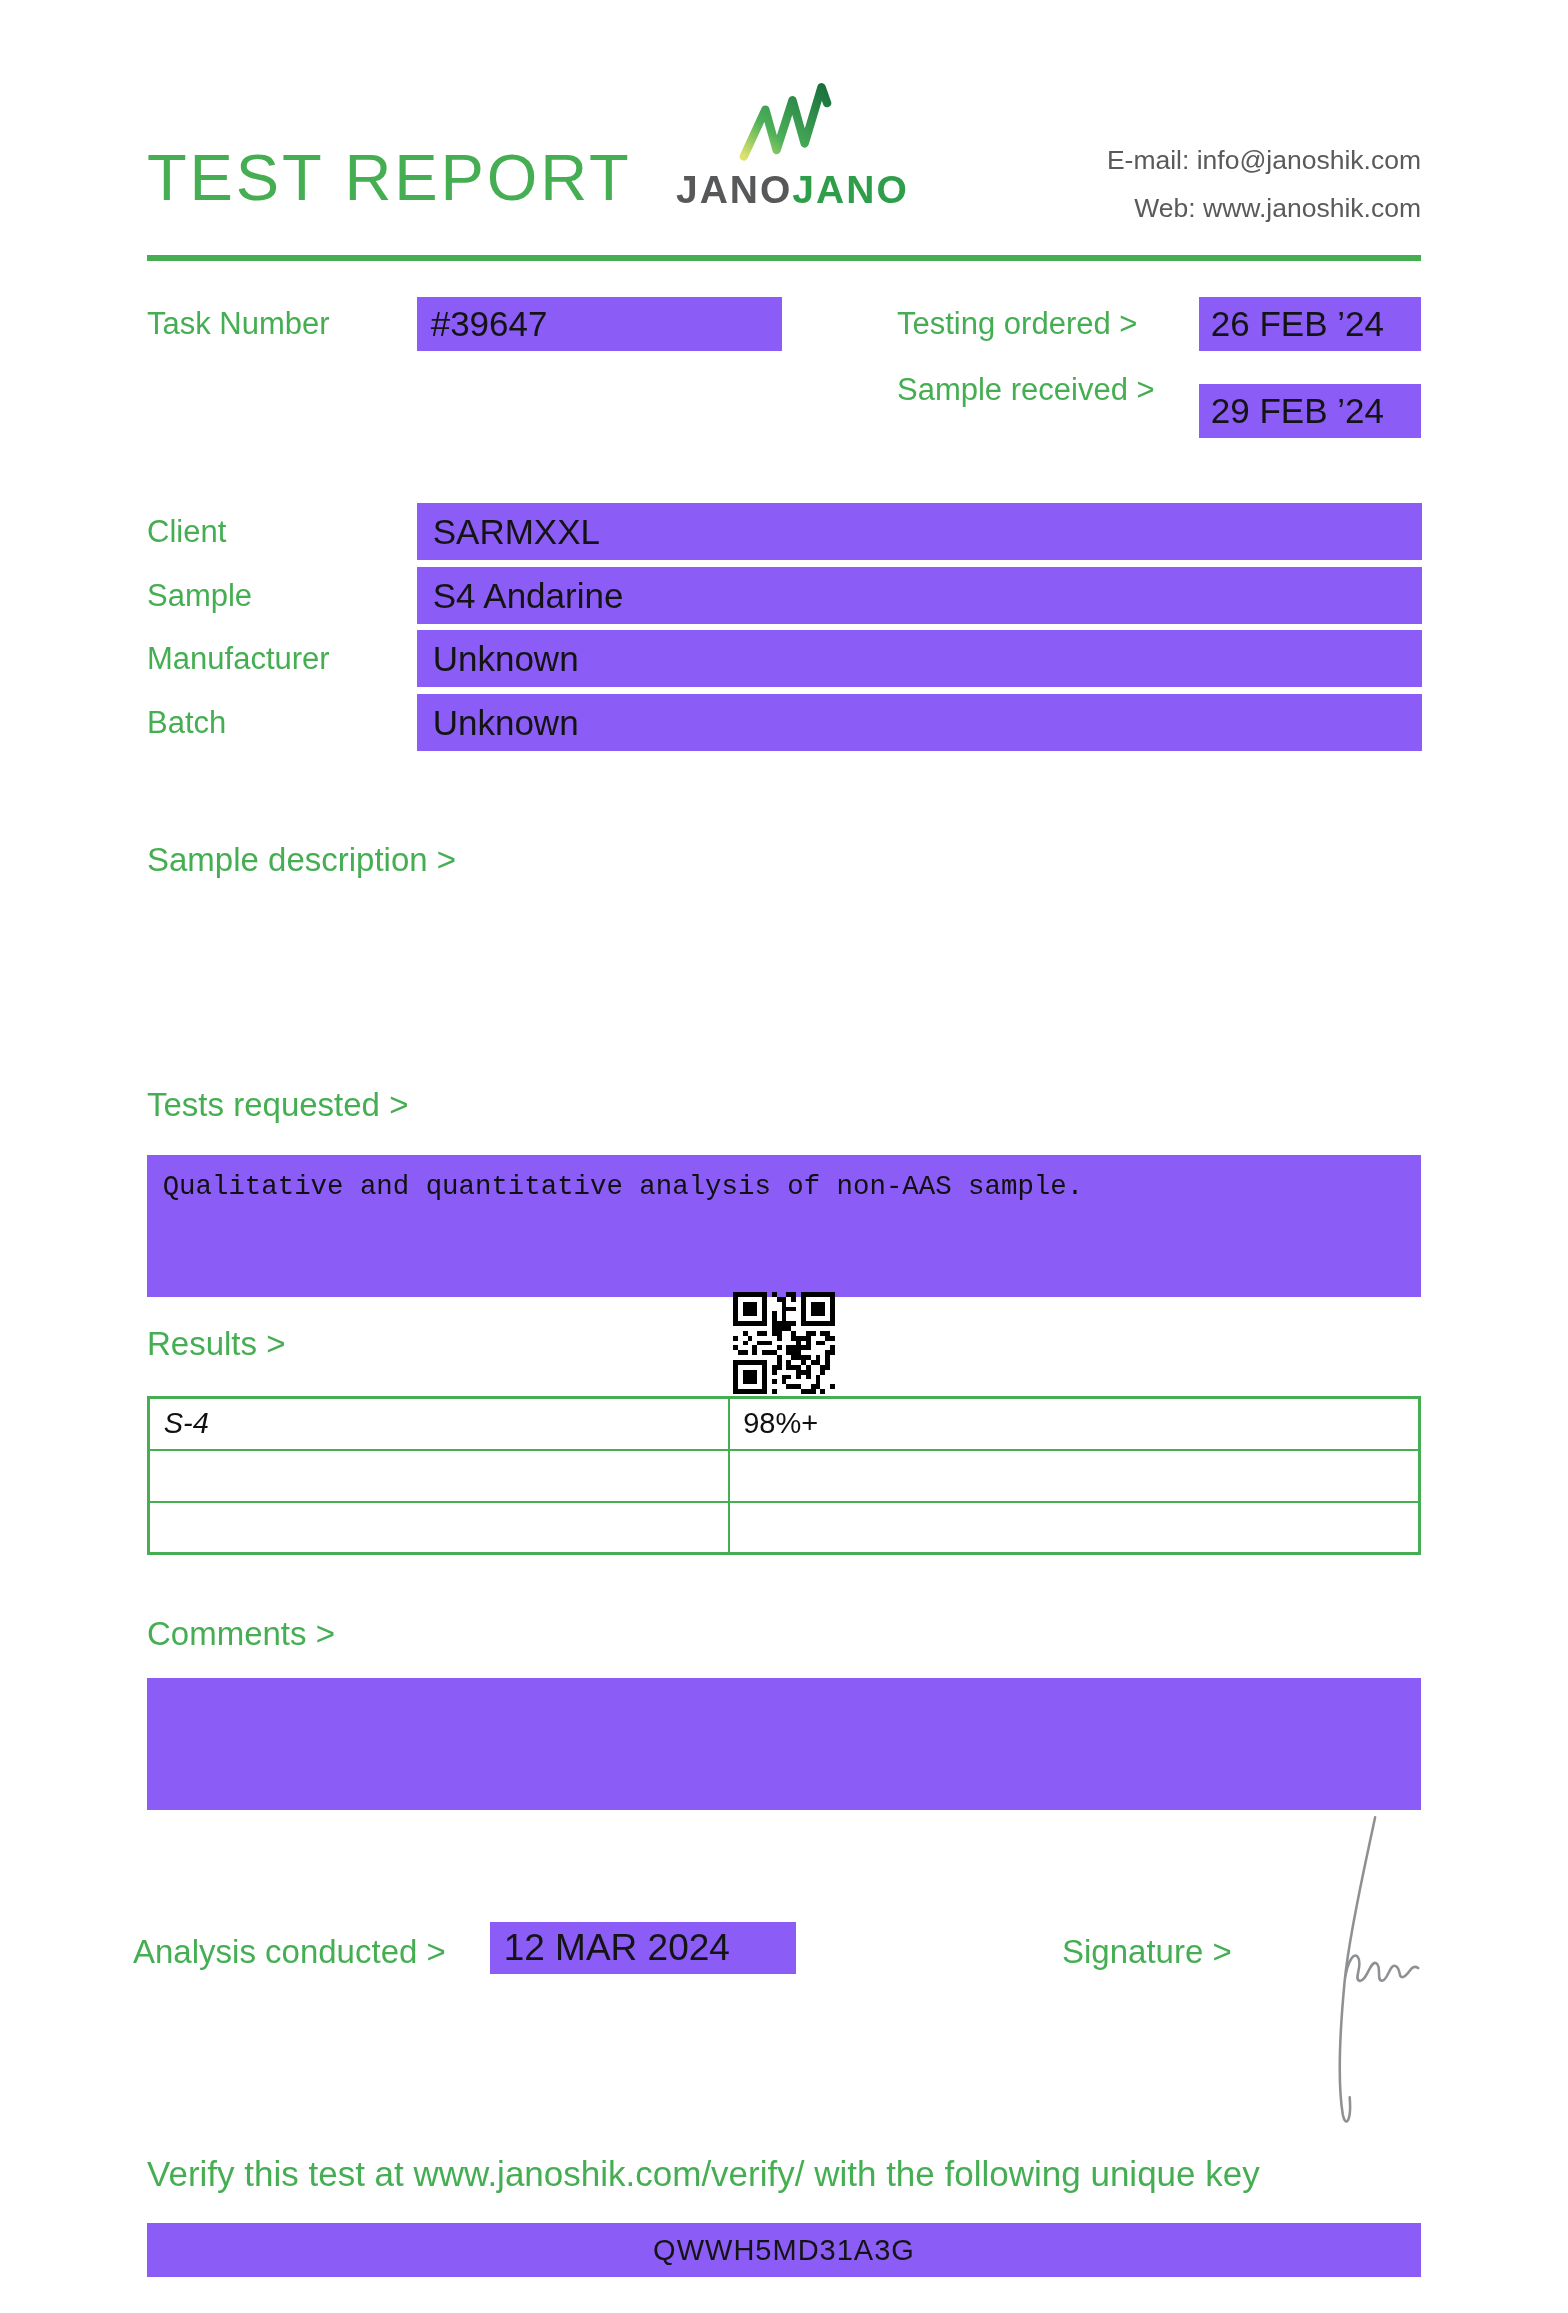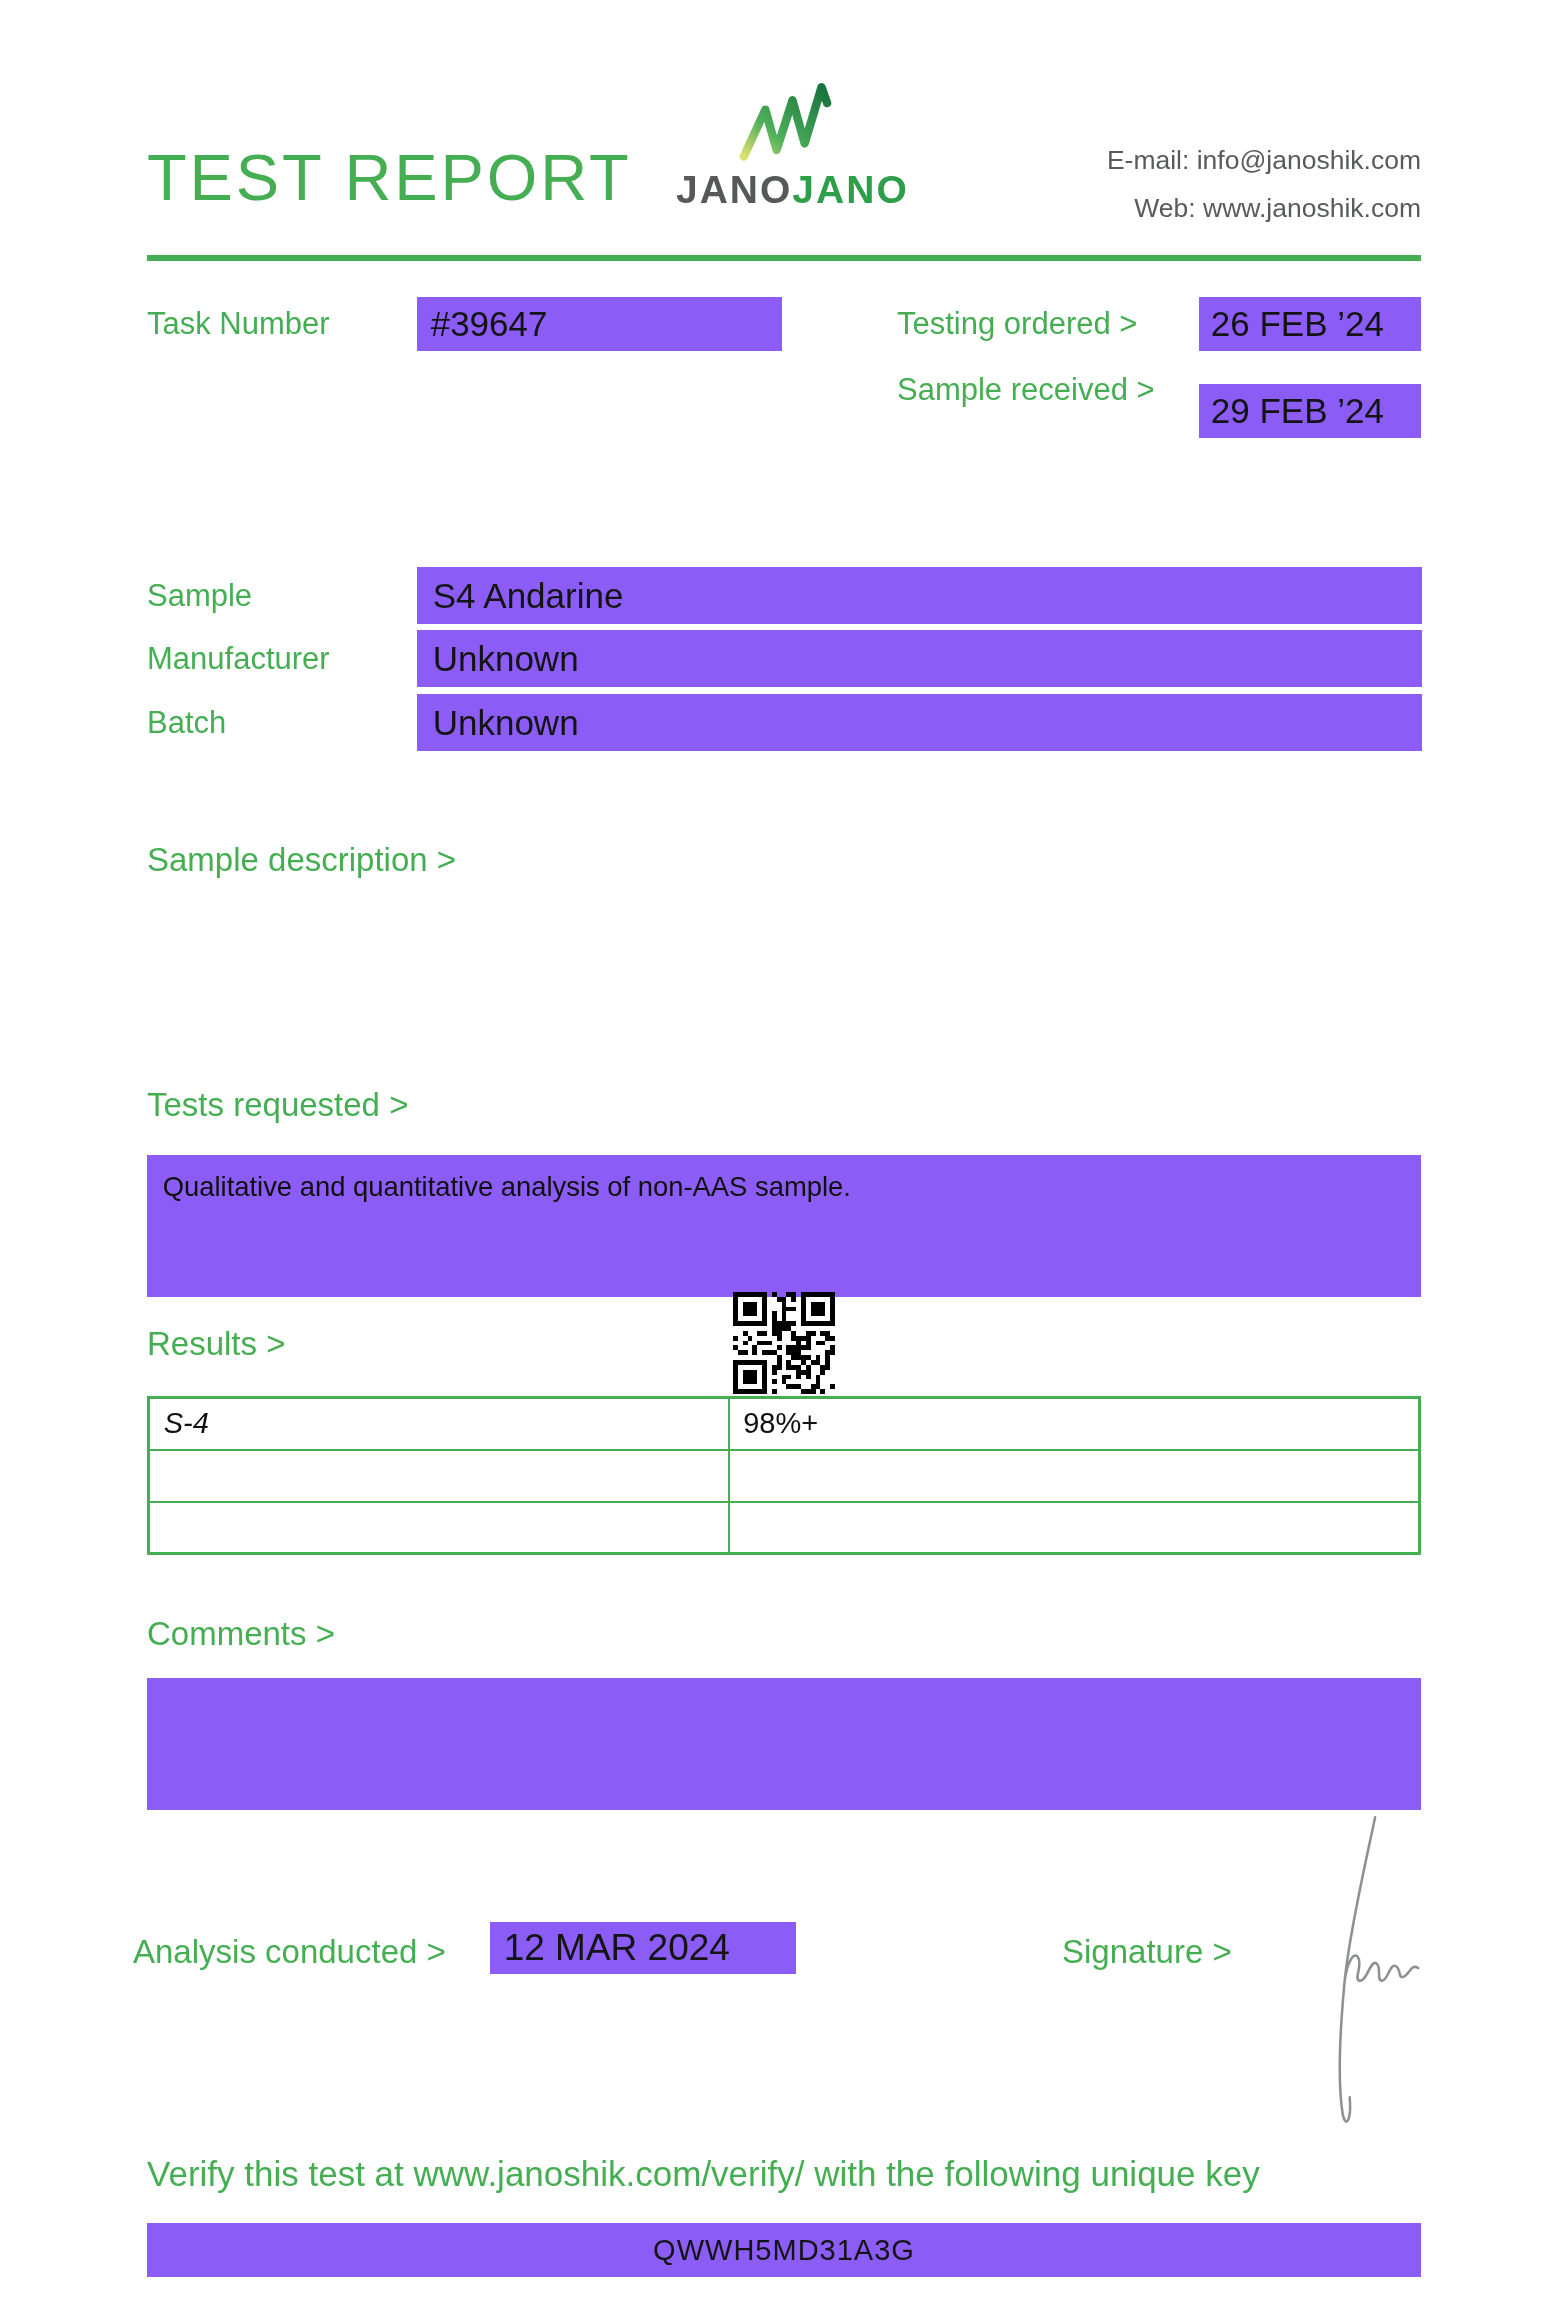--- a/index.html
+++ b/index.html
@@ -81,21 +81,21 @@
   }
   .row-client       { top: 503px; }
   .row-sample       { top: 567px; }
   .row-manufacturer { top: 630px; }
   .row-batch        { top: 694px; }
 
   .section-heading { left: 147px; font-size: 33px; color: #45ae52; }
   .desc-heading    { top: 841px; }
   .desc-box        { left: 147px; top: 910px;  width: 1274px; height: 142px; }
   .tests-heading   { top: 1086px; }
-  .tests-box       { left: 147px; top: 1155px; width: 1274px; height: 142px; }
+  .tests-box       { left: 147px; top: 1155px; width: 1274px; height: 142px; font-family: Liberation Mono, monospace; }
   .results-heading { top: 1325px; }
   .comments-heading{ top: 1615px; }
   .comments-box    { left: 147px; top: 1678px; width: 1274px; height: 132px; }
 
   .bodybox-text {
     padding: 15.7px 0 0 15.7px;
     font-size: 27.4px;
     color: #101010;
   }
 
@@ -174,20 +174,26 @@
   <div class="abs label-green ordered-label">Testing ordered  &gt;</div>
   <div class="abs graybox date-box ordered-box">
     <span class="value-text">26 FEB ’24</span>
   </div>
 
   <div class="abs label-green received-label">Sample received &gt;</div>
   <div class="abs graybox date-box received-box">
     <span class="value-text">29 FEB ’24</span>
   </div>
 
+  <div class="abs field-row row-client">
+    <span class="flabel label-green">Client</span>
+    <span class="fbox graybox">
+        <span class="value-text">SARMXXL</span>
+      </span>
+  </div>
   <div class="abs field-row row-sample">
     <span class="flabel label-green">Sample</span>
     <span class="fbox graybox">
         <span class="value-text">S4 Andarine</span>
       </span>
   </div>
   <div class="abs field-row row-manufacturer">
     <span class="flabel label-green">Manufacturer</span>
     <span class="fbox graybox">
         <span class="value-text">Unknown</span>

